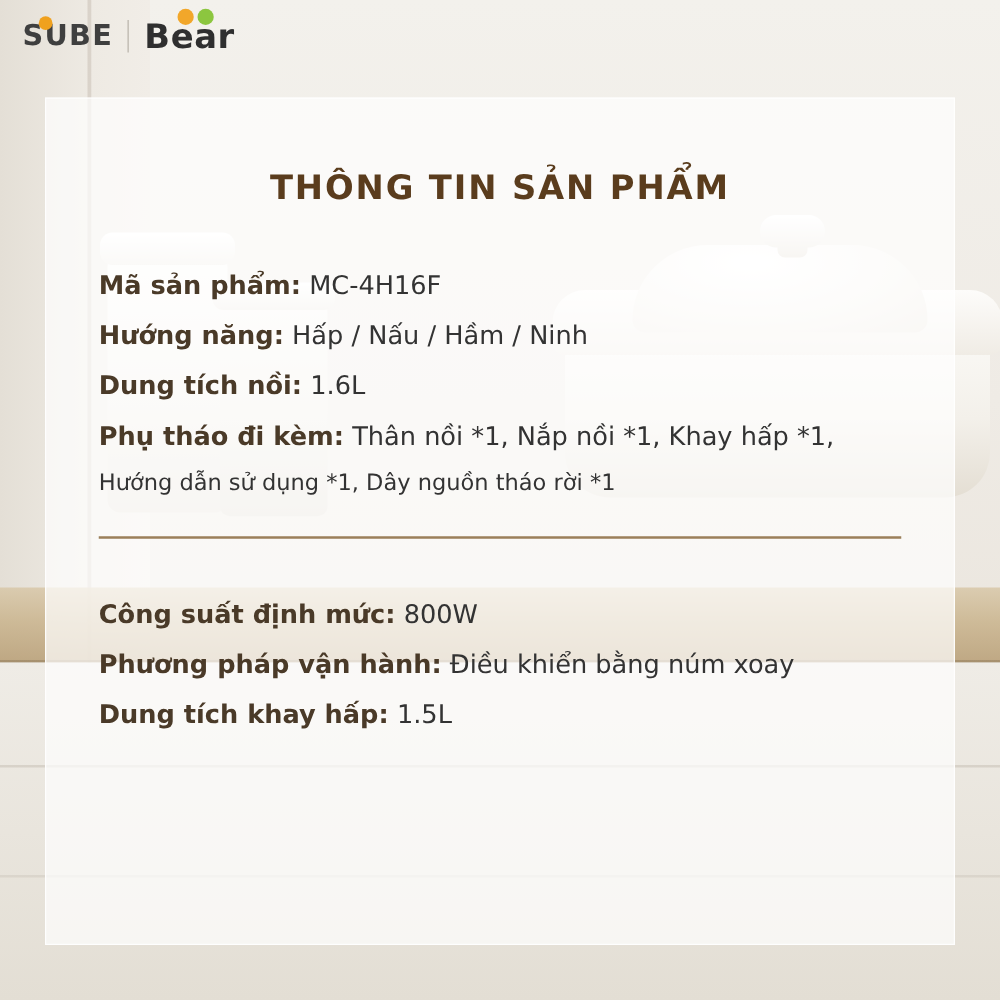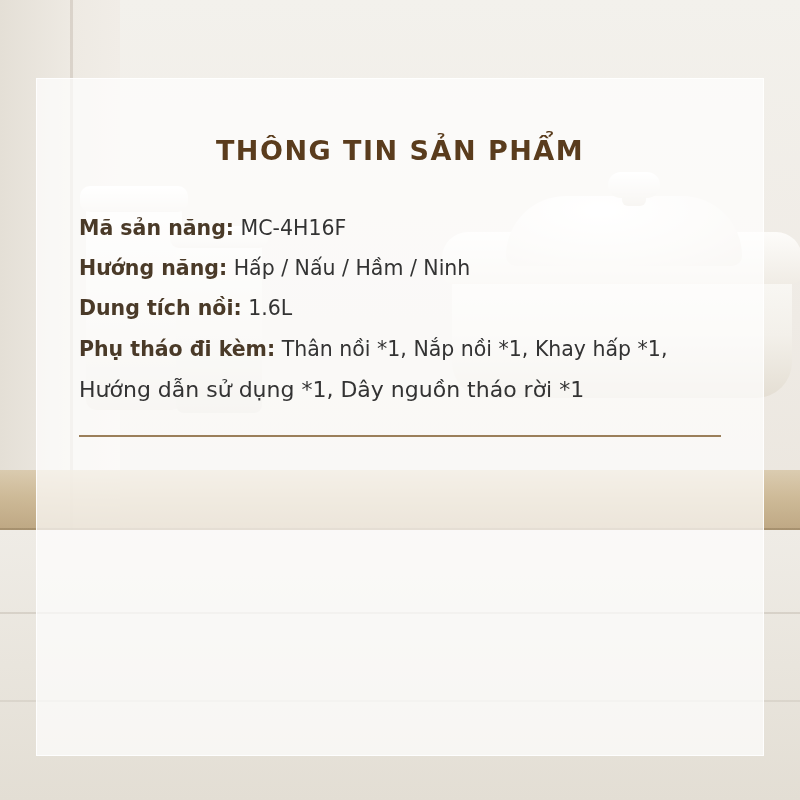--- a/index.html
+++ b/index.html
@@ -225,21 +225,21 @@
   }
   .spec-line .lbl {
     font-weight: bold;
     color: #4a3a28;
   }
   .spec-line .val {
     font-weight: normal;
     color: #333333;
   }
   .spec-cont {
-    font-size: 22px;
+    font-size: 18px;
     color: #333333;
     line-height: 1.55;
   }
 
   .divider {
     margin: 28px 42px 0 42px;
     height: 2px;
     background: #8a6a3e;
     opacity: 0.85;
   }
@@ -265,29 +265,43 @@
     <div class="pot-dome"></div>
     <div class="pot-knob-stem"></div>
     <div class="pot-knob"></div>
     <div class="bg-counter"></div>
     <div class="bg-counter-shadow"></div>
     <div class="bg-floor"></div>
     <div class="bg-floor-line"></div>
     <div class="bg-floor-line2"></div>
   </div>
 
+  <div class="logo-bar">
+    <div class="logo-sube">
+      <span class="dotmark"></span>
+      <span>SUBE</span>
+    </div>
+    <div class="logo-divider"></div>
+    <div class="logo-bear">
+      <span class="bear-ears">
+        <span class="bear-ear l"></span>
+        <span class="bear-ear r"></span>
+      </span>
+      <span>Bear</span>
+    </div>
+  </div>
 
   <div class="card">
 
     <div class="card-title">THÔNG TIN SẢN PHẨM</div>
 
     <div class="spec-list">
 
       <div class="spec-line">
-        <span class="lbl">Mã sản năng:</span>
+        <span class="lbl">Mã sản phẩm:</span>
         <span class="val">MC-4H16F</span>
       </div>
 
       <div class="spec-line">
         <span class="lbl">Hướng năng:</span>
         <span class="val">Hấp / Nấu / Hầm / Ninh</span>
       </div>
 
       <div class="spec-line">
         <span class="lbl">Dung tích nồi:</span>
@@ -299,15 +313,33 @@
         <span class="lbl">Phụ tháo đi kèm:</span>
         <span class="val">Thân nồi *1, Nắp nồi *1, Khay hấp *1,</span>
       </div>
 
       <div class="spec-cont">Hướng dẫn sử dụng *1, Dây nguồn tháo rời *1</div>
 
     </div>
 
     <div class="divider"></div>
 
+    <div class="spec-list-2">
+
+      <div class="spec-line">
+        <span class="lbl">Công suất định mức:</span>
+        <span class="val">800W</span>
+      </div>
+
+      <div class="spec-line">
+        <span class="lbl">Phương pháp vận hành:</span>
+        <span class="val">Điều khiển bằng núm xoay</span>
+      </div>
+
+      <div class="spec-line">
+        <span class="lbl">Dung tích khay hấp:</span>
+        <span class="val">1.5L</span>
+      </div>
+
+    </div>
 
   </div>
 </div>
 
 </body></html>

